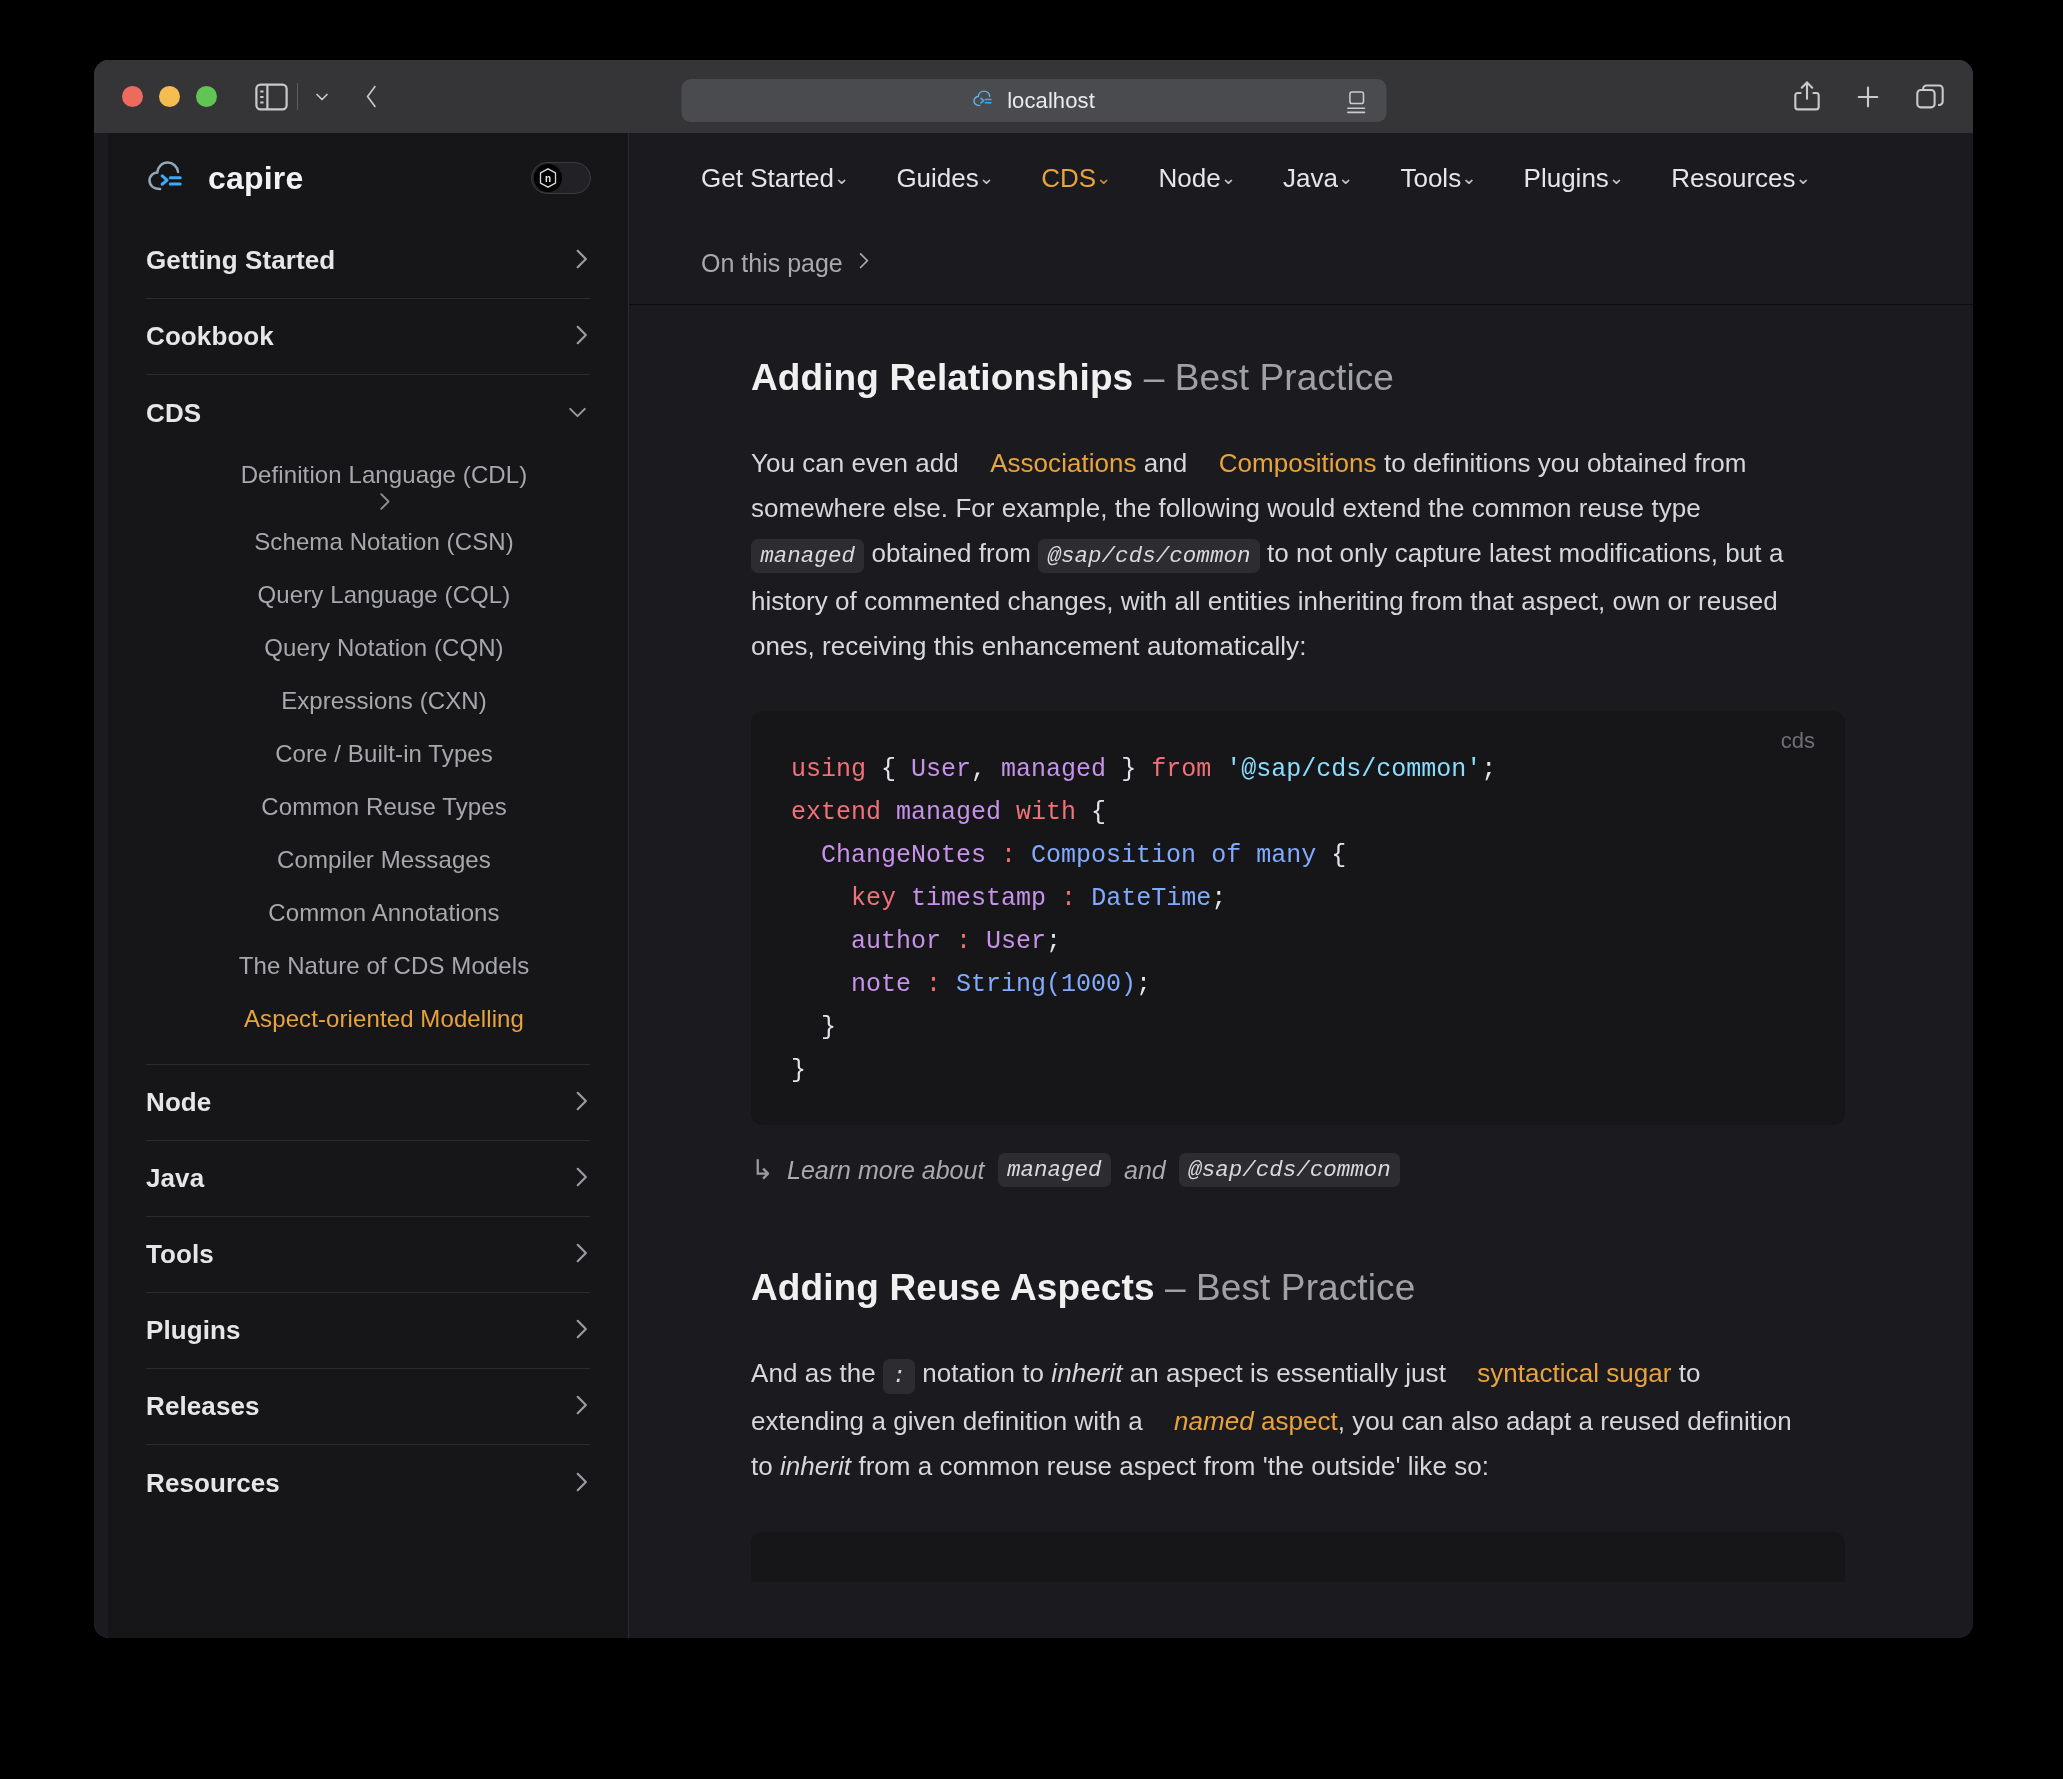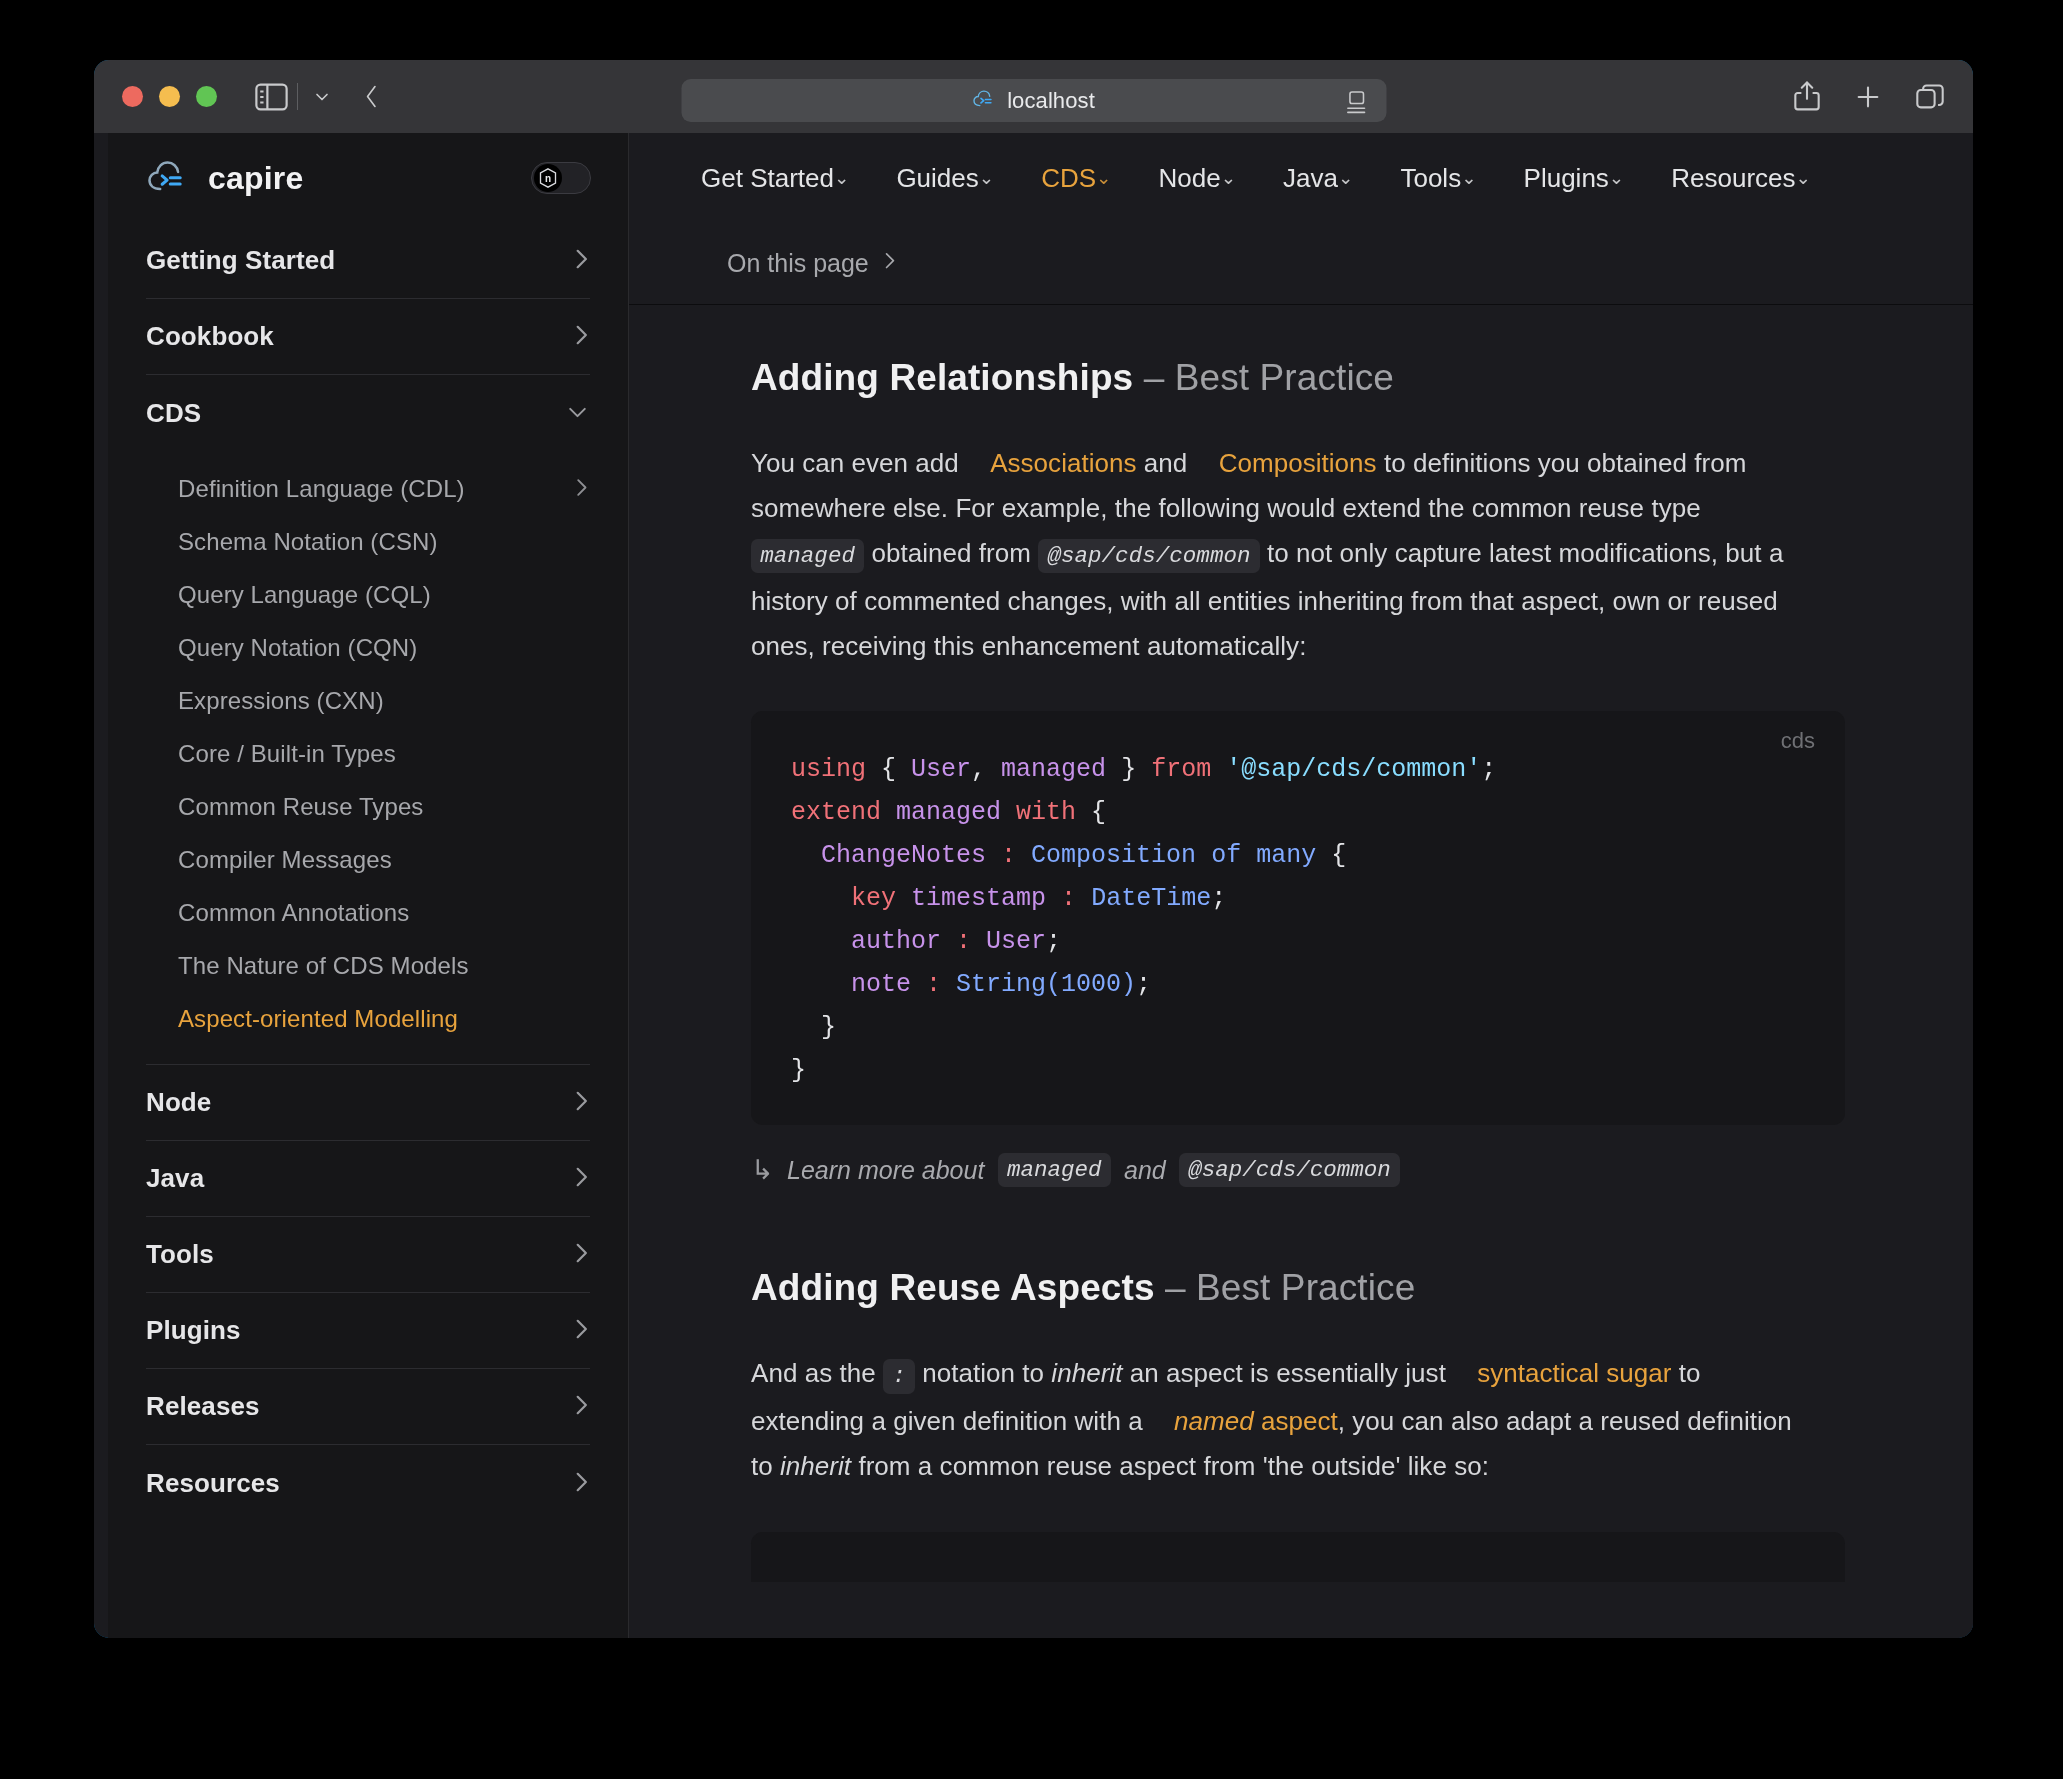--- a/index.html
+++ b/index.html
@@ -102,23 +102,24 @@
     cursor: pointer;
   }
   .nav-row.no-border { border-bottom: none; }
   .nav-row .label {
     color: #e6e6e8; font-size: 26px; font-weight: 600; letter-spacing: 0.1px;
   }
   .nav-row .chev { color: #9a9b9f; }
 
   .sub-list { padding: 11.7px 0 18.4px 0; }
   .sub-row {
-    display: flex; align-items: center; justify-content: space-between;
+    display: flex; align-items: center; justify-content: center;
     height: 53px; padding-left: 32px;
     cursor: pointer;
+    flex-direction: column;
   }
   .sub-row .label { color: #a7a8ac; font-size: 24px; letter-spacing: 0.1px;}
   .sub-row.active .label { color: #e8a33d; }
   .sub-row .chev { color: #8e8f93; }
   .divider-top { border-top: 0.8px solid #2c2c30; }
 
   
   #content { flex: 1; height: 100%; background: #1b1b1f; overflow: hidden; position: relative;}
 
   #topnav {
@@ -139,21 +140,20 @@
 
   #onthispage {
     height: 82px;
     display: flex; align-items: center;
     padding-left: 72px;
     border-bottom: 1.7px solid #0c0c0e;
   }
   #onthispage .otp {
     color: #a8a9ad; font-size: 25px; display:flex; align-items:center; gap:13px;
     cursor: pointer;
-    margin-left: 26px;
   }
 
   #doc {
     padding: 52px 109px 0 122px;
     height: calc(100% - 172px);
     overflow: hidden;
   }
 
   h2.sec {
     font-size: 37px; font-weight: 700; color: #f0f0f1;

